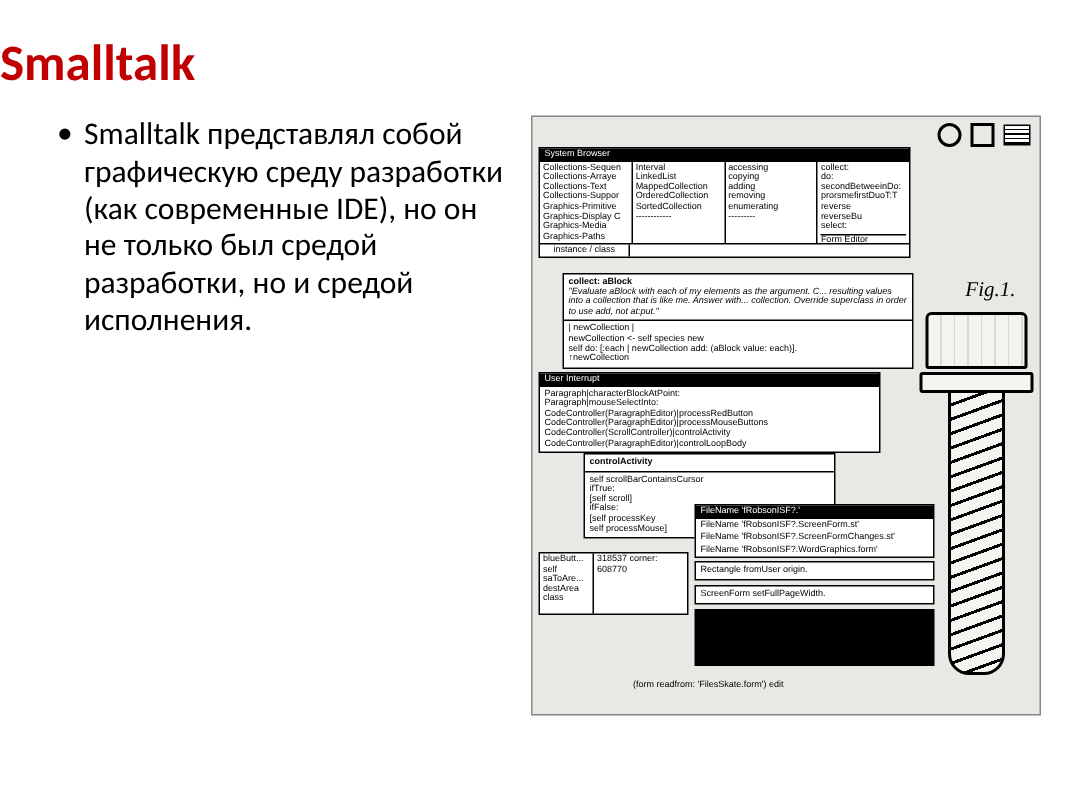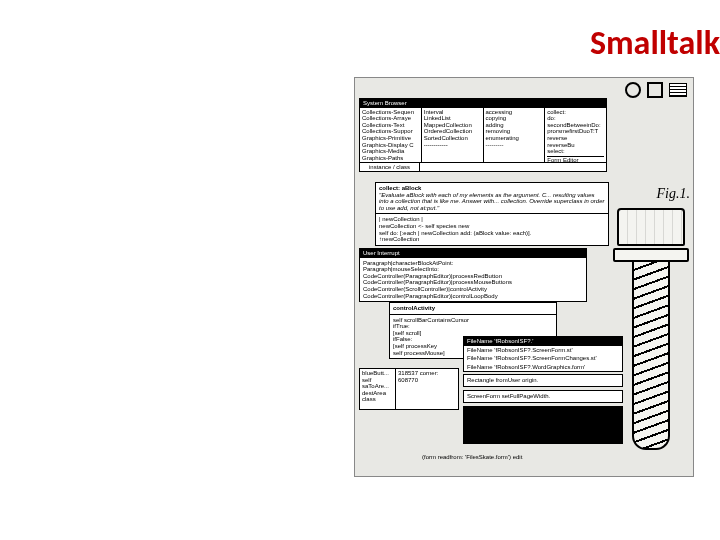--- a/index.html
+++ b/index.html
@@ -5,21 +5,21 @@
   * { box-sizing: border-box; margin: 0; padding: 0; }
   body {
     width: 720px;
     height: 540px;
     background: #fff;
     font-family: Calibri, Arial, sans-serif;
     position: relative;
     overflow: hidden;
   }
   .slide-title {
-    text-align: right;
+    text-align: left;
     color: #c00000;
     font-size: 34px;
     font-weight: bold;
     padding-top: 22px;
     padding-bottom: 14px;
   }
   .content {
     display: flex;
     padding: 0 24px 0 36px;
     gap: 18px;
@@ -138,20 +138,21 @@
   .icon-stack{width:18px;height:14px;background:repeating-linear-gradient(0deg,#000 0,#000 1px,#fff 1px,#fff 3px);border:1px solid #000;}
 </style>
 </head>
 <body>
 
 <h1 class="slide-title">Smalltalk</h1>
 
 <div class="content">
   <div class="text-col">
     <ul>
+      <li>Smalltalk представлял собой графическую среду разработки (как современные IDE), но он не только был средой разработки, но и средой исполнения.</li>
     </ul>
   </div>
 
   <div class="image-col">
     <div class="screenshot">
 
       <div class="topicons">
         <span class="icon-circle"></span>
         <span class="icon-box"></span>
         <span class="icon-stack"></span>
@@ -271,21 +272,21 @@
             <div>destArea</div>
             <div>class</div>
           </div>
           <div class="col-last">
             <div>318537 corner:</div>
             <div>608770</div>
           </div>
         </div>
       </div>
 
-      <div class="fig-label" style="right:3px;top:108px;">Fig.1.</div>
+      <div class="fig-label" style="right:16px;top:108px;">Fig.1.</div>
 
       <div class="bolt">
         <div class="bolt-head"></div>
         <div class="bolt-shaft"></div>
       </div>
 
     </div>
   </div>
 </div>
 

